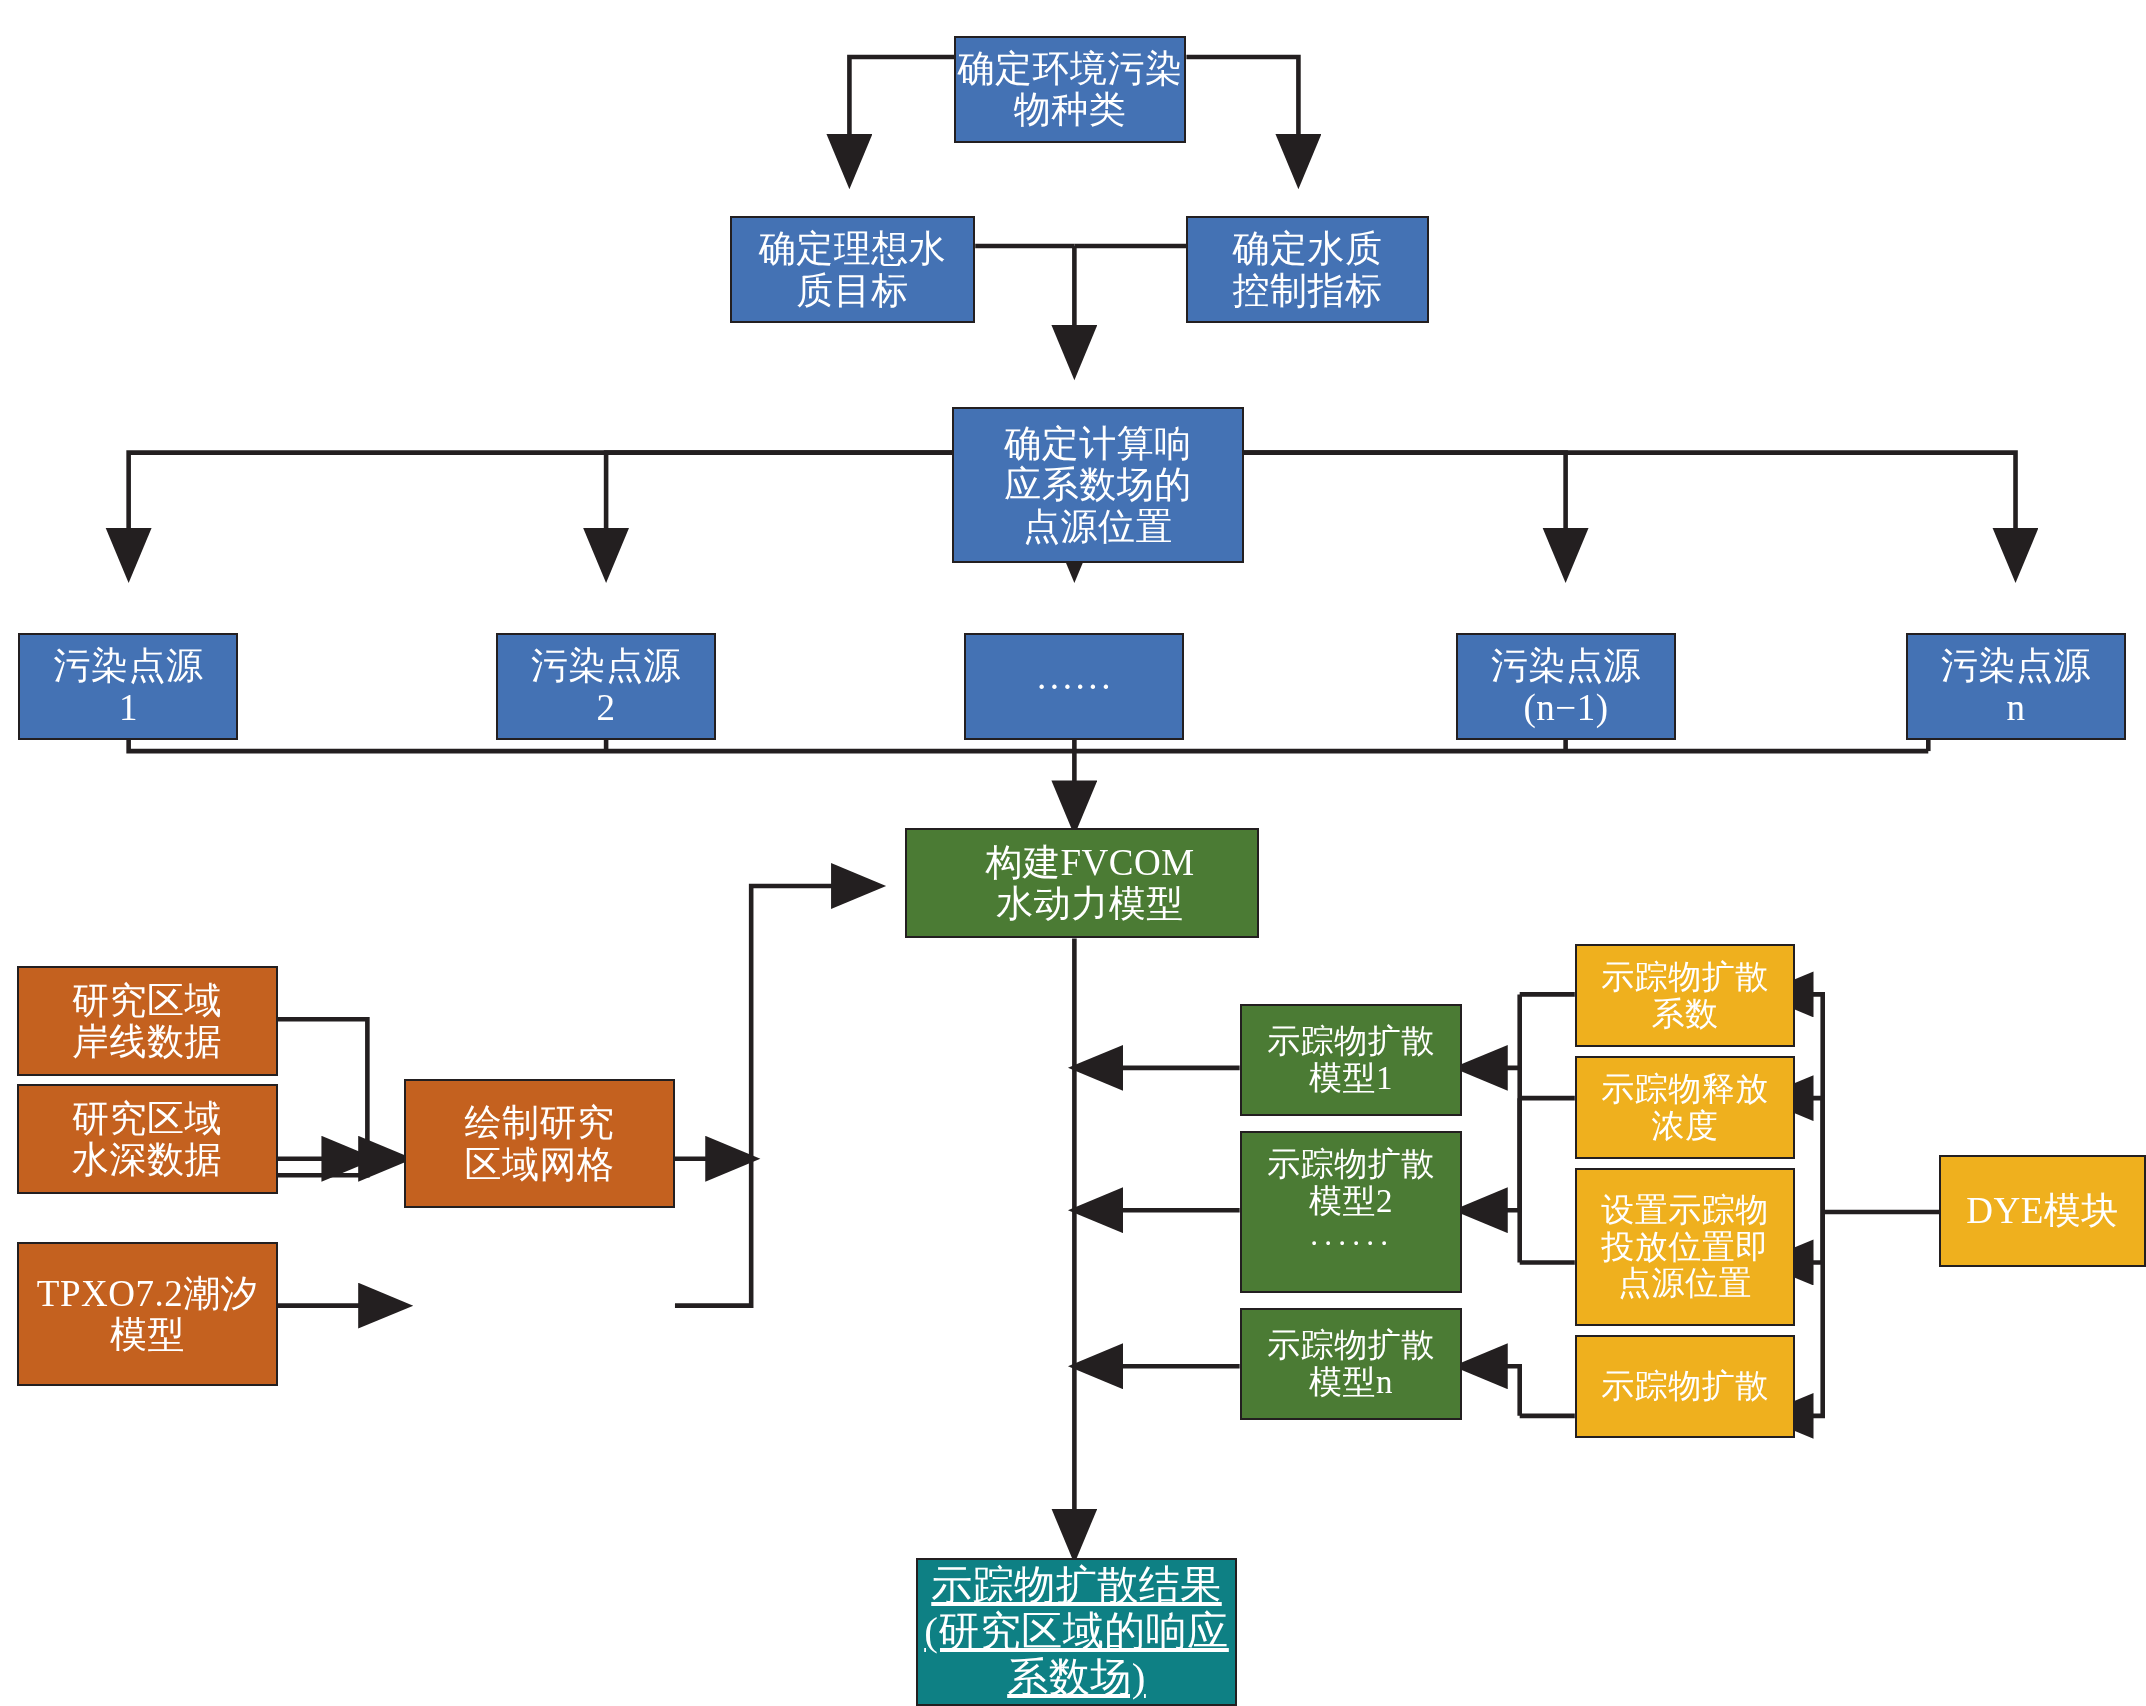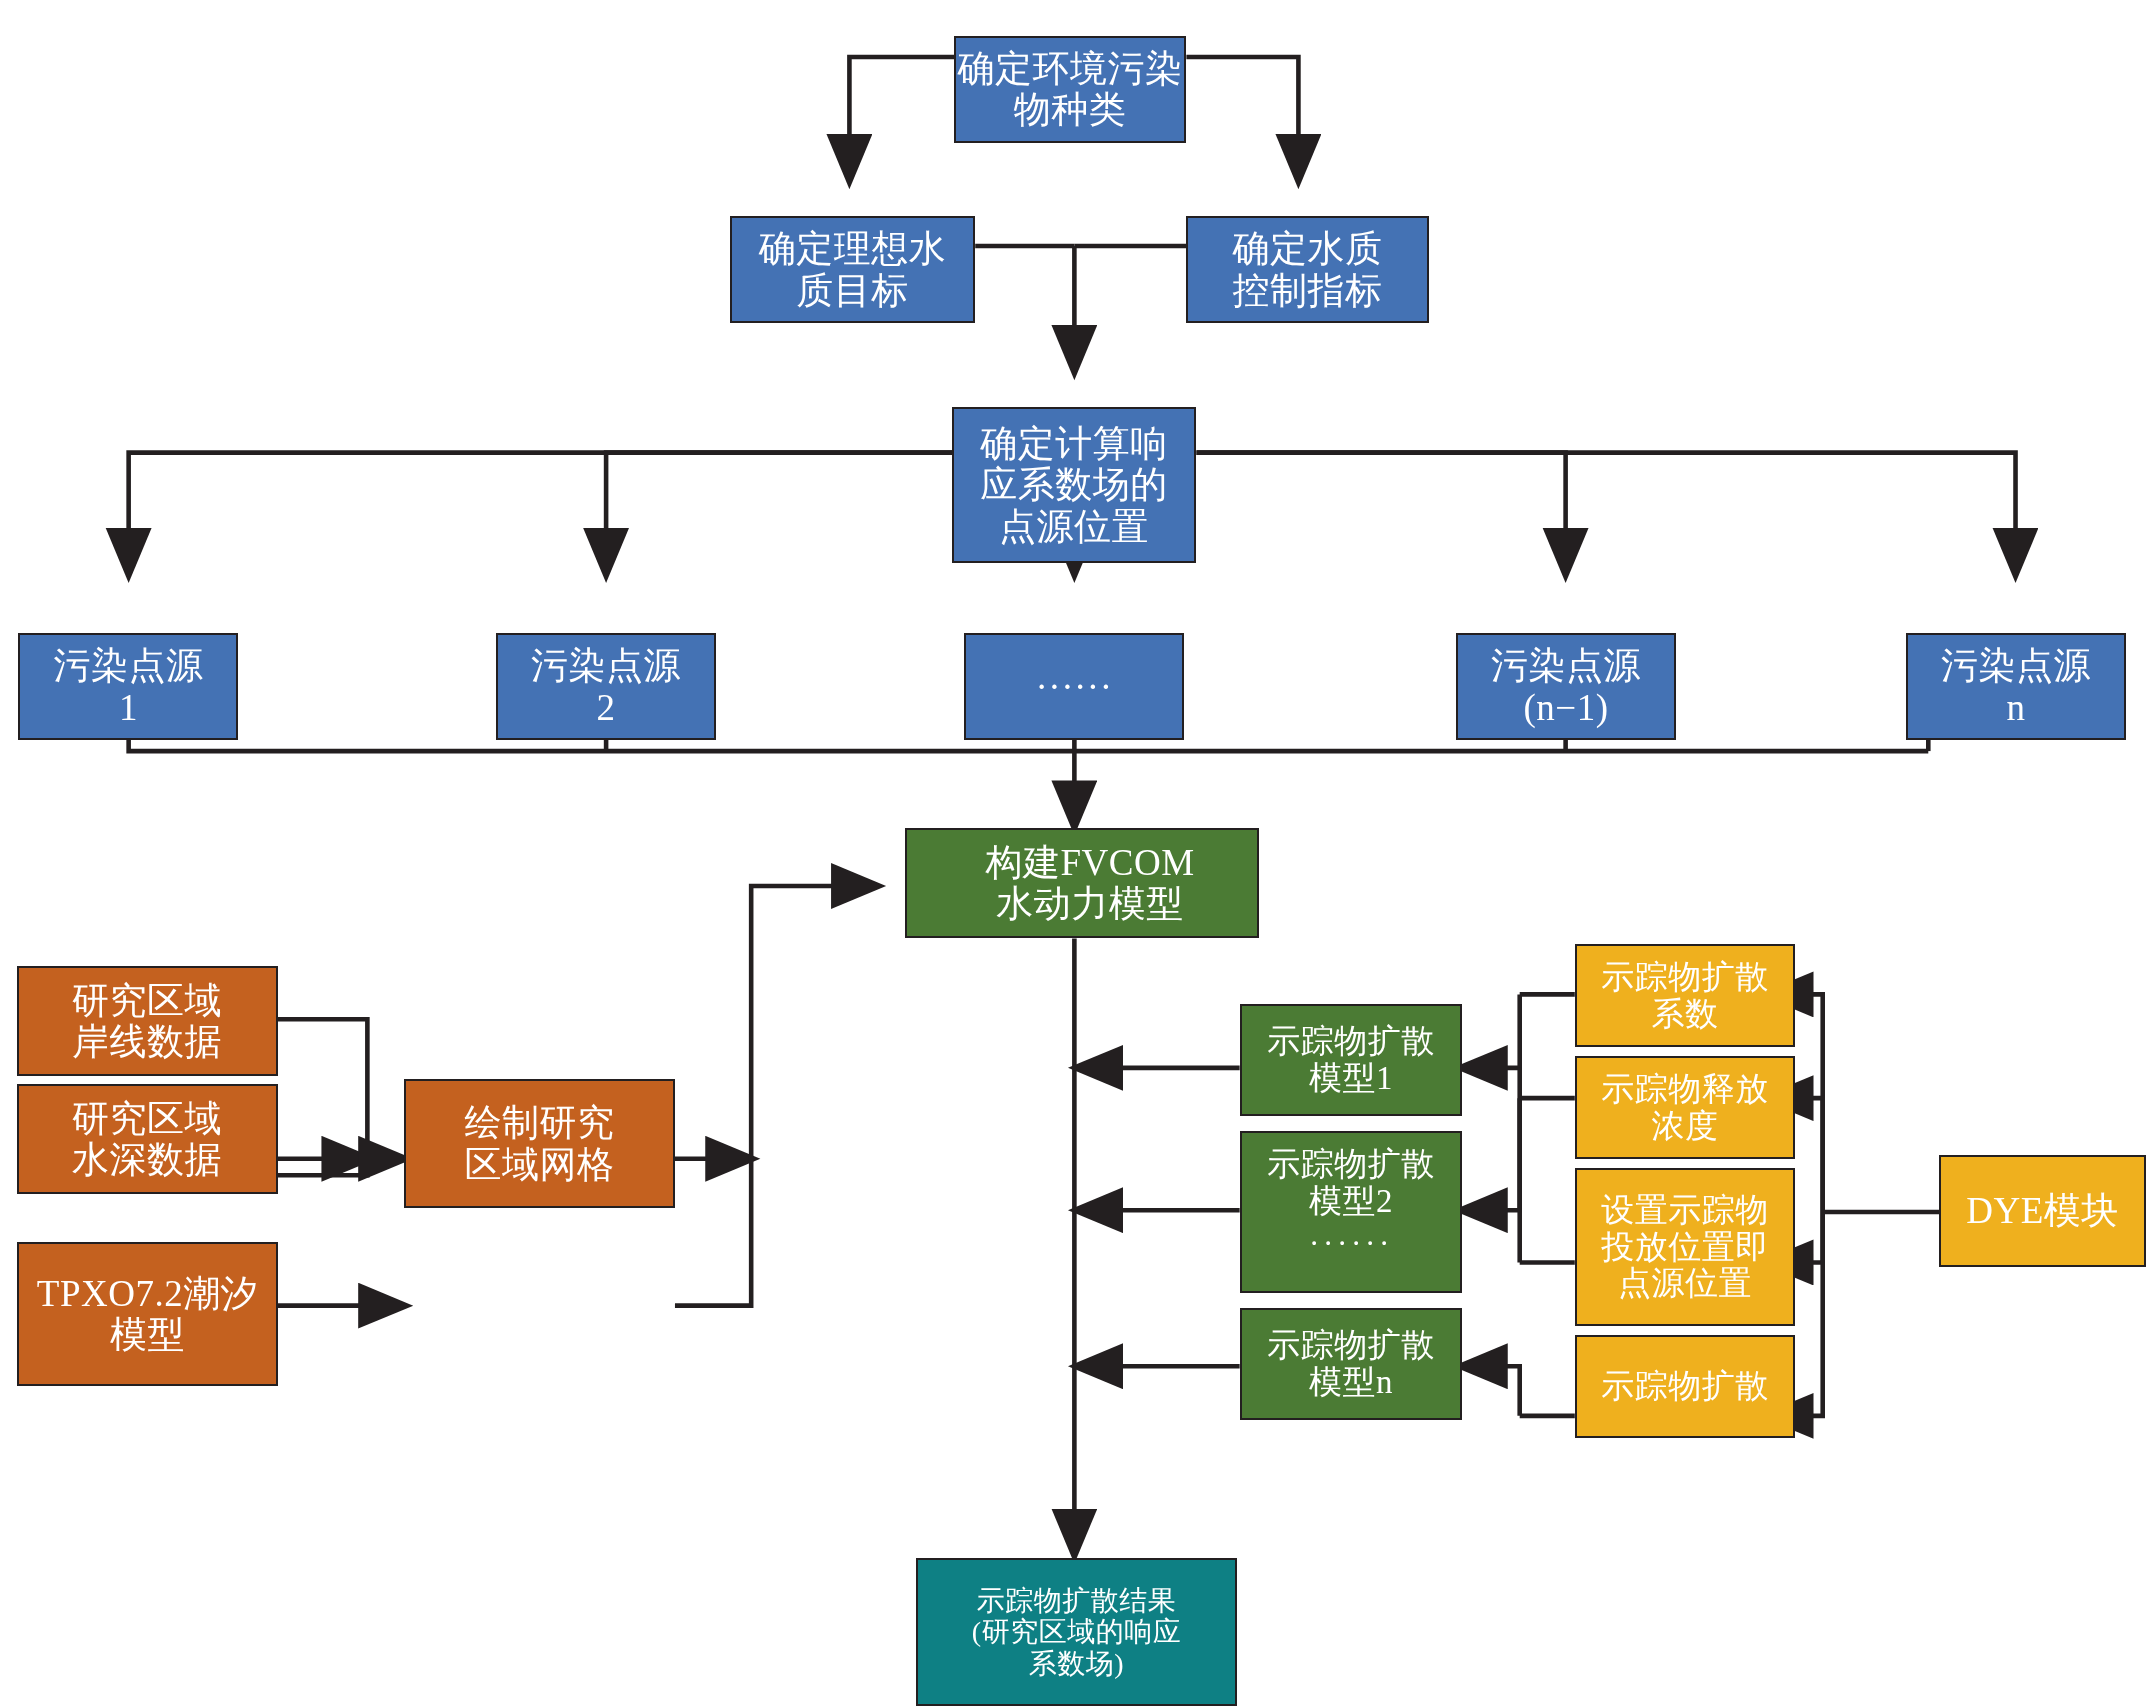--- a/index.html
+++ b/index.html
@@ -34,21 +34,21 @@
     line-height: 1.12;
     white-space: pre-line;
     letter-spacing: 0.5px;
   }
   .node.blue   { background: #4472b4; margin-top: 32px; }
   .node.green  { background: #4b7b34; }
   .node.orange { background: #c4611f; }
   .node.yellow { background: #efb01e; }
   .node.teal   { background: #0e8084; }
   .fs-lg { font-size: 37px; }
-  .fs-md { font-size: 28px; }
+  .fs-md { font-size: 41px; text-decoration: underline; }
   .fs-sm { font-size: 33px; }
   .sub-dots {
     display: block;
     font-size: 31px;
     letter-spacing: 3.7px;
     margin-top: 7.3px;
   }
   .ital { }
 </style>
 </head>
@@ -120,21 +120,21 @@
 
   <div class="node blue fs-lg" style="left:954px; top:3.7px; width:232px; height:107px;">确定环境污染
 物种类</div>
 
   <div class="node blue fs-lg" style="left:730px; top:184px; width:245px; height:107px;">确定理想水
 质目标</div>
 
   <div class="node blue fs-lg" style="left:1186px; top:184px; width:243px; height:107px;">确定水质
 控制指标</div>
 
-  <div class="node blue fs-lg" style="left:952px; top:375px; width:244px; height:156px;">确定计算响
+  <div class="node blue fs-lg" style="left:952px; top:375px; width:292px; height:156px;">确定计算响
 应系数场的
 点源位置</div>
 
   <div class="node blue fs-lg" style="left:18.4px; top:601px; width:220px; height:107px;">污染点源
 1</div>
 
   <div class="node blue fs-lg" style="left:496px; top:601px; width:220px; height:107px;">污染点源
 2</div>
 
   <div class="node blue fs-lg" style="left:964px; top:601px; width:220px; height:107px;">

